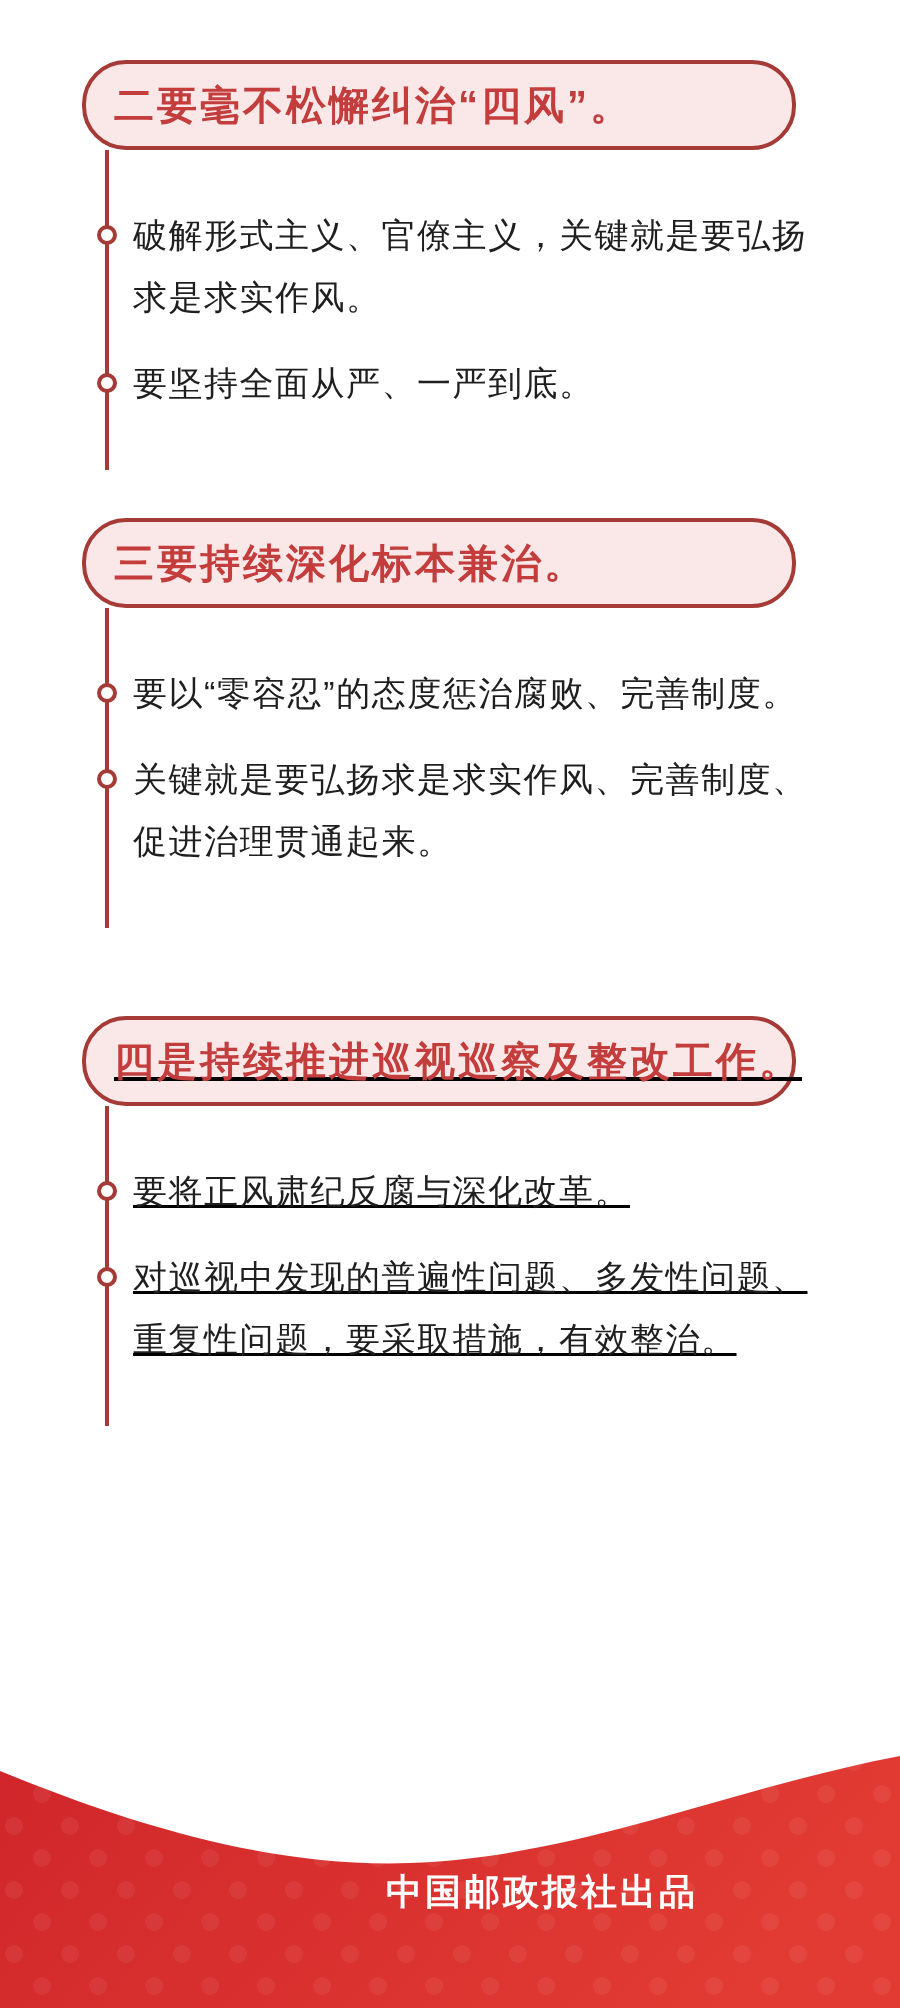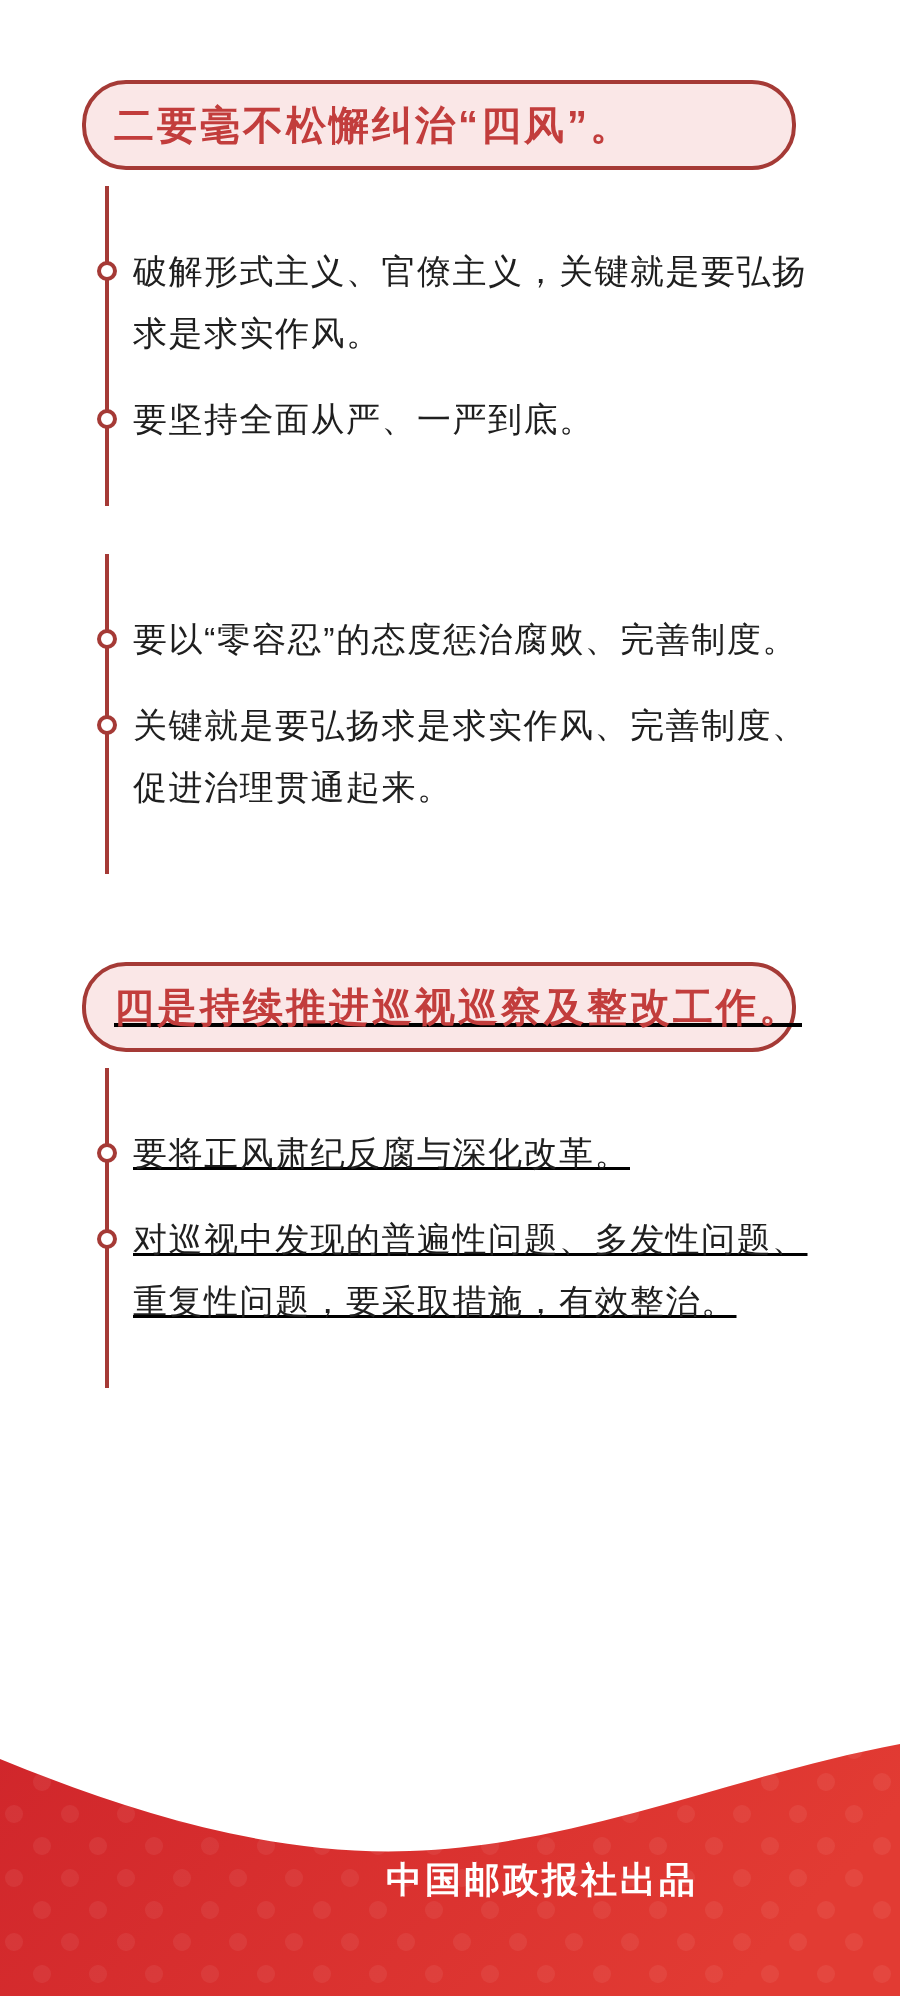--- a/index.html
+++ b/index.html
@@ -3,21 +3,21 @@
 <meta charset="utf-8">
 <style>
   html,body{margin:0;padding:0;background:#ffffff;}
   .page{
     position:relative;
     width:900px;height:2012px;
     background:#ffffff;
     overflow:hidden;
     font-family:"Liberation Sans","DejaVu Sans",sans-serif;
   }
-  #sections-root{padding-top:80px;}
+  #sections-root{padding-top:60px;}
   .section{position:relative;}
   .section:nth-of-type(2){margin-top:48px;}
   .section:nth-of-type(3){margin-top:88px;text-decoration:underline;}
 
   .header-box{
     box-sizing:border-box;
     margin-left:82px;
     width:714px;height:90px;
     background:var(--header-bg,#fae7e7);
     border:4px solid var(--accent,#a53a36);
@@ -28,21 +28,21 @@
   .header-title{
     font-size:40px;
     font-weight:bold;
     color:var(--header-text,#c23d3c);
     letter-spacing:3px;
     white-space:nowrap;
   }
 
   .timeline{
     list-style:none;
-    margin:16px 0 0 105px;
+    margin:0 0 0 105px;
     padding:54px 0 56px 24px;
     border-left:4px solid var(--accent,#a53a36);
   }
   .timeline-item{
     position:relative;
     margin:0 0 24px 0;
     font-size:34px;
     line-height:62px;
     letter-spacing:1.5px;
     color:var(--body-text,#1f1f1f);
@@ -53,21 +53,21 @@
     position:absolute;
     left:-36px;top:21px;
     width:12px;height:12px;
     background:#ffffff;
     border:4px solid var(--accent,#a53a36);
     border-radius:50%;
   }
 
   .footer{
     position:absolute;
-    left:0;bottom:16px;
+    left:0;bottom:4px;
     width:764px;height:262px;font-family:Liberation Serif, serif;
   }
   .footer svg{position:absolute;left:0;top:0;display:block;}
   .credit{
     position:absolute;
     right:66px;top:122px;
     color:var(--footer-text,#ffffff);
     font-size:36px;
     font-weight:bold;
     letter-spacing:3px;
@@ -90,20 +90,23 @@
   </li>
 
   <li class="timeline-item">
     <span class="bullet"></span>
     <span class="item-text">要坚持全面从严、一严到底。</span>
   </li>
 </ul>
   </section>
 
   <section class="section">
+    <div class="header-box">
+      <span class="header-title">三要持续深化标本兼治。</span>
+    </div>
     <ul class="timeline">
   <li class="timeline-item">
     <span class="bullet"></span>
     <span class="item-text">要以“零容忍”的态度惩治腐败、完善制度。</span>
   </li>
 
   <li class="timeline-item">
     <span class="bullet"></span>
     <span class="item-text">关键就是要弘扬求是求实作风、完善制度、促进治理贯通起来。</span>
   </li>

